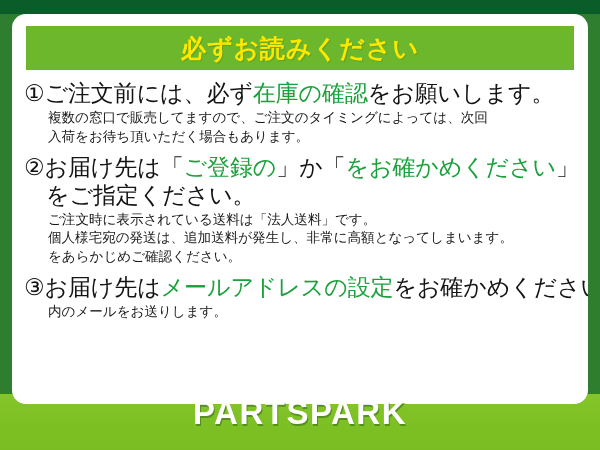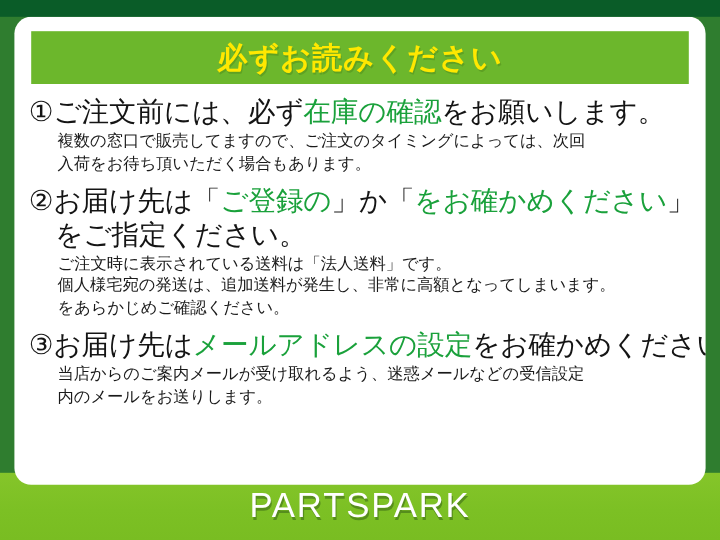--- a/index.html
+++ b/index.html
@@ -37,25 +37,24 @@
   }
 
   .footer-logo {
     position: absolute;
     left: 0;
     right: 0;
     bottom: 0;
     height: 56px;
     z-index: 3;
     display: flex;
-    align-items: center;
     justify-content: center;
     color: #ffffff;
-    font-size: 29px;
-    font-weight: normal;
+    font-size: 33px;
+    font-weight: bold;
     letter-spacing: 1.5px;
     text-shadow: 1px 2px 0 rgba(40, 80, 20, .45);
   }
 
   
   .panel {
     position: absolute;
     left: 12px;
     right: 12px;
     top: 0px;
@@ -142,21 +141,20 @@
           <div class="item-head head-line2">をご指定ください。</div>
           <div class="item-body">
             <div>ご注文時に表示されている送料は「法人送料」です。</div>
             <div>個人様宅宛の発送は、追加送料が発生し、非常に高額となってしまいます。</div>
             <div>をあらかじめご確認ください。</div>
           </div>
         </div>
         <div class="item item-last">
           <div class="item-head"><span>③</span><span>お届け先は</span><span class="hl">メールアドレスの設定</span><span>をお確かめください。</span></div>
           <div class="item-body">
-            <div>当店からのご案内メールが受け取れるよう、迷惑メールなどの受信設定</div>
             <div>内のメールをお送りします。</div>
           </div>
         </div>
       </div>
 
   </div>
 
   <div class="footer-logo">
     <span>PARTSPARK</span>
   </div>

